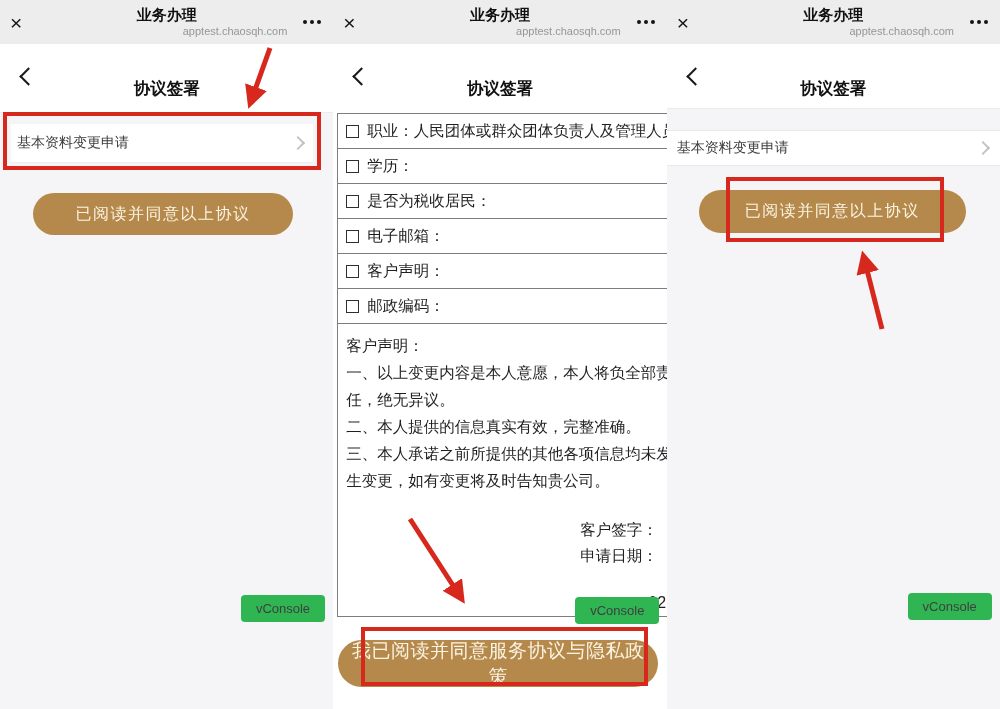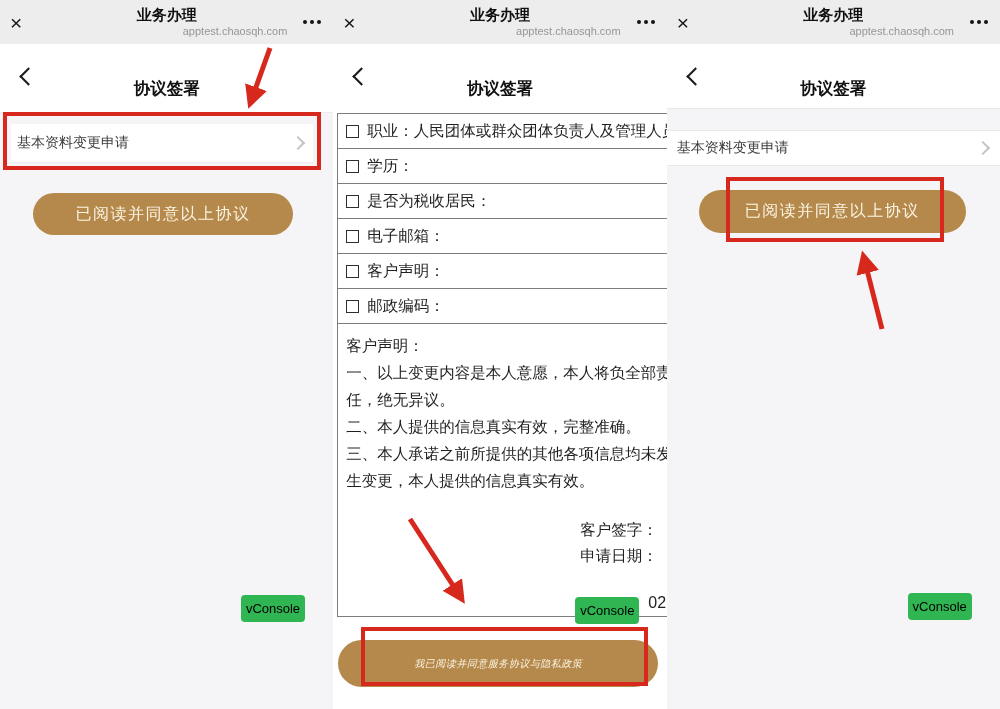--- a/index.html
+++ b/index.html
@@ -43,38 +43,38 @@
     transform:rotate(45deg);flex:none;}
   .plainrow{position:absolute;left:0;right:0;top:130px;height:36px;background:#fff;
     border-top:1px solid #e9e9e9;border-bottom:1px solid #e9e9e9;display:flex;align-items:center;
     padding:0 12px 0 10px;box-sizing:border-box;z-index:2;}
 
   
   .goldbtn{position:absolute;background:#b5894b;color:#faf3e2;display:flex;align-items:center;
     justify-content:center;letter-spacing:1.5px;z-index:1;cursor:pointer;border:none;}
   .p1 .goldbtn{left:33px;top:193px;width:260px;height:42px;border-radius:21px;font-size:16px;}
   .p3 .goldbtn{left:32px;top:190px;width:267px;height:43px;border-radius:22px;font-size:16px;}
-  .p2 .goldbtn{left:5px;top:640px;width:320px;height:47px;border-radius:24px;font-size:10px;letter-spacing:.5px;font-style:italic;}
+  .p2 .goldbtn{left:5px;top:640px;width:320px;height:47px;border-radius:24px;font-size:19px;letter-spacing:.5px;}
 
   
   .table{position:absolute;left:4px;top:113px;right:-12px;border-left:1px solid #7d7d7d;
     border-top:1px solid #7d7d7d;z-index:0;}
   .trow{height:35px;border-bottom:1px solid #7d7d7d;display:flex;align-items:center;
     padding-left:8px;font-size:15.5px;color:#1f1f1f;white-space:nowrap;box-sizing:border-box;}
   .cb{width:13px;height:13px;border:1.5px solid #2e2e2e;margin-right:8px;flex:none;box-sizing:border-box;background:#fff;}
   .decl{border-bottom:1px solid #7d7d7d;padding:8px 0 4px 8px;font-size:15.5px;line-height:27px;
     color:#1f1f1f;height:293px;box-sizing:border-box;}
   .decl p{margin:0;}
   .sig{margin:23px 0 0 234px;line-height:26px;}
   .sig div{white-space:nowrap;}
   .datefrag{position:absolute;left:315px;top:594px;font-size:16px;color:#222;z-index:1;}
 
   
-  .vconsole{position:absolute;left:241px;top:595px;width:64px;height:27px;background:#2fb552;
-    color:#000000;font-size:13px;border-radius:4px;display:flex;align-items:center;justify-content:center;
+  .vconsole{position:absolute;left:241px;top:595px;width:84px;height:27px;background:#2fb552;
+    color:#404040;font-size:13px;border-radius:4px;display:flex;align-items:center;justify-content:center;
     z-index:10;cursor:pointer;border:none;}
 </style>
 </head>
 <body>
 
 <svg width="0" height="0" style="position:absolute" aria-hidden="true">
   <defs>
     <marker id="ah" markerWidth="4.6" markerHeight="4.6" refX="0.6" refY="2.3" orient="auto" markerUnits="strokeWidth">
       <path d="M0,0 L4.6,2.3 L0,4.6 Z" fill="#d7281d"></path>
     </marker>
@@ -158,21 +158,21 @@
         <span>客户声明：</span>
       </div>
       <div class="trow">
         <span class="cb"></span>
         <span>邮政编码：</span>
       </div>
       <div class="decl">
         <p>客户声明：</p>
         <p>一、以上变更内容是本人意愿，本人将负全部责任，绝无异议。</p>
         <p>二、本人提供的信息真实有效，完整准确。</p>
-        <p>三、本人承诺之前所提供的其他各项信息均未发生变更，本人提供的信息真实有效。</p>
+        <p>三、本人承诺之前所提供的其他各项信息均未发生变更，如有变更将及时告知贵公司。</p>
         <div class="sig">
           <div>客户签字：</div>
           <div>申请日期：</div>
         </div>
       </div>
     </div>
 
     <span class="datefrag">02</span>
 
     <svg class="arr" style="left:58px;top:503px" width="92" height="116" viewBox="0 0 92 116">

